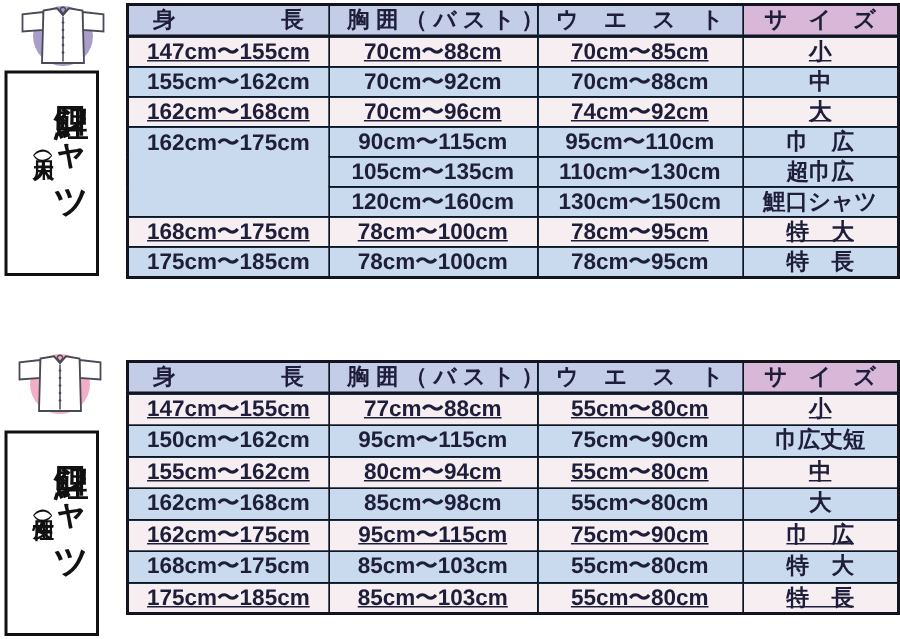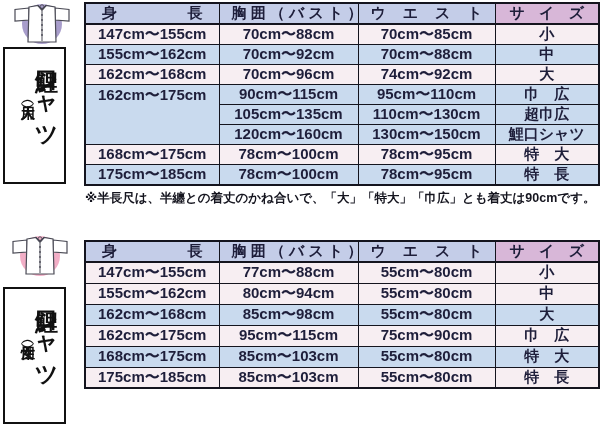--- a/index.html
+++ b/index.html
@@ -42,21 +42,21 @@
   }
   .size-table{border:2px solid #14141e;}
   .size-table thead th{
     height:18px;background:#c4cde8;border-bottom:2px solid #14141e;
     text-align:justify;text-align-last:justify;padding:0 12px;
   }
   .size-table thead th.col-h{padding:0 16px;}
   .size-table thead th.size-h{background:#d8b7d8;padding:0 14px;}
   .t1 tbody td{height:19px;}
   .t2 tbody td{height:21px;}
-  tr.pink td{background:#f7eef2;}
+  tr.pink td{background:#f7eef2;text-decoration:underline;}
   tr.blue td{background:#c9daee;}
   td.span-cell{vertical-align:top;padding-top:1px;}
   
   .note{
     position:absolute;left:85px;top:190px;width:512px;margin:0;
     color:#15151f;font-size:12.5px;font-weight:600;letter-spacing:0;
   }
 </style>
 </head>
 <body>
@@ -147,21 +147,20 @@
       </tr>
       <tr class="blue">
         <td>175cm〜185cm</td>
         <td>78cm〜100cm</td>
         <td>78cm〜95cm</td>
         <td>特　長</td>
       </tr>
     </tbody>
   </table>
 
-  <p class="note">※半長尺は、半纏との着丈のかね合いで、「大」「特大」「巾広」とも着丈は90cmです。</p>
 
   <div class="icon-wrap icon-women">
     <svg width="68" height="47" viewBox="0 0 68 47">
       <circle cx="35" cy="24" r="20" fill="#f2aec6"></circle>
       <g stroke="#4a4a55" stroke-width="1.2" fill="#ffffff">
         <path d="M22,8 L8,9.5 L8,21 L22,20 Z"></path>
         <path d="M48,8 L62,9.5 L62,21 L48,20 Z"></path>
         <path d="M22,7 L31,5.5 L35,10 L39,5.5 L48,7 L49,42 L21,42 Z"></path>
         <path d="M31,5.5 L35,10 L39,5.5" fill="none"></path>
       </g>
@@ -197,20 +196,26 @@
         <th class="size-h">サ イ ズ</th>
       </tr>
     </thead>
     <tbody>
       <tr class="pink">
         <td>147cm〜155cm</td>
         <td>77cm〜88cm</td>
         <td>55cm〜80cm</td>
         <td>小</td>
       </tr>
+      <tr class="blue">
+        <td>150cm〜162cm</td>
+        <td>95cm〜115cm</td>
+        <td>75cm〜90cm</td>
+        <td>巾広丈短</td>
+      </tr>
       <tr class="pink">
         <td>155cm〜162cm</td>
         <td>80cm〜94cm</td>
         <td>55cm〜80cm</td>
         <td>中</td>
       </tr>
       <tr class="blue">
         <td>162cm〜168cm</td>
         <td>85cm〜98cm</td>
         <td>55cm〜80cm</td>

